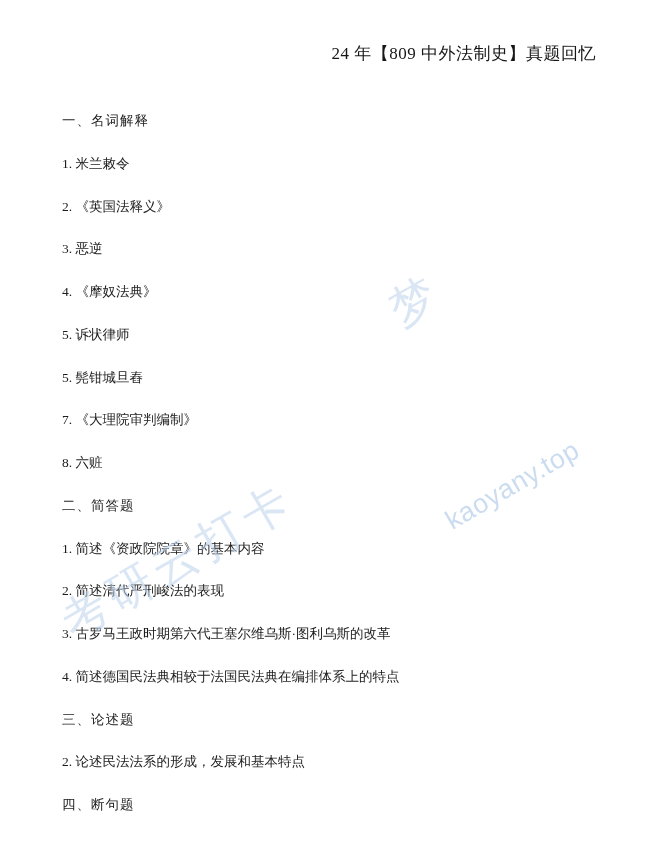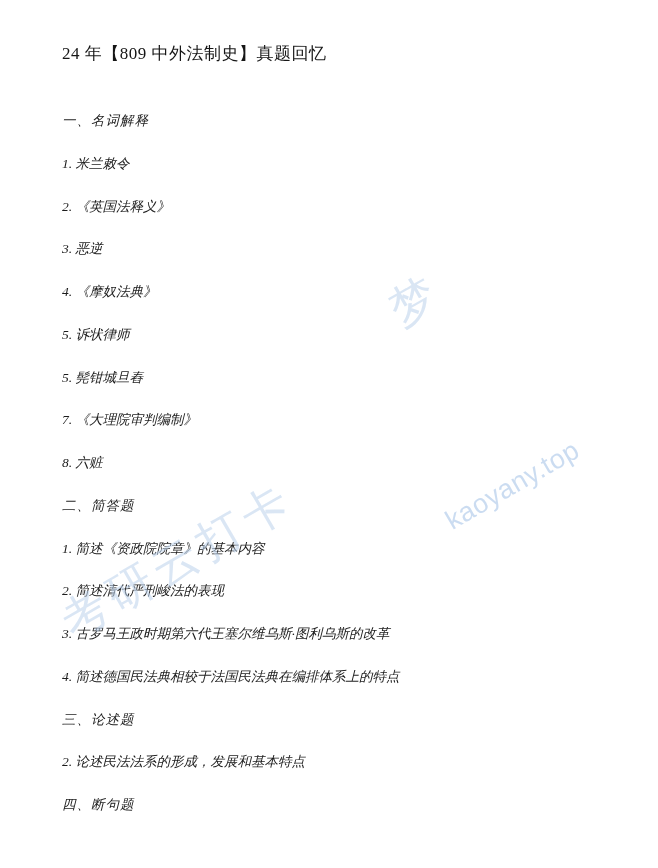--- a/index.html
+++ b/index.html
@@ -16,30 +16,29 @@
     position: relative;
   }
   .page {
     position: relative;
     width: 658px;
     height: 868px;
     box-sizing: border-box;
     padding: 28px 62px 0 62px;
   }
   .doc-title {
-    text-align: left;
+    text-align: right;
     font-size: 17px;
     letter-spacing: 0.5px;
     margin: 14px 0 0 0;
     font-weight: normal;
     color: #161616;
   }
   .body-block {
     margin-top: 46px;
-    font-style: italic;
   }
   .line {
     font-size: 13.5px;
     line-height: 1.5;
     margin: 0 0 22.5px 0;
     color: #1c1c1c;
     white-space: pre-wrap;
   }
   .line.section {
     letter-spacing: 1px;

